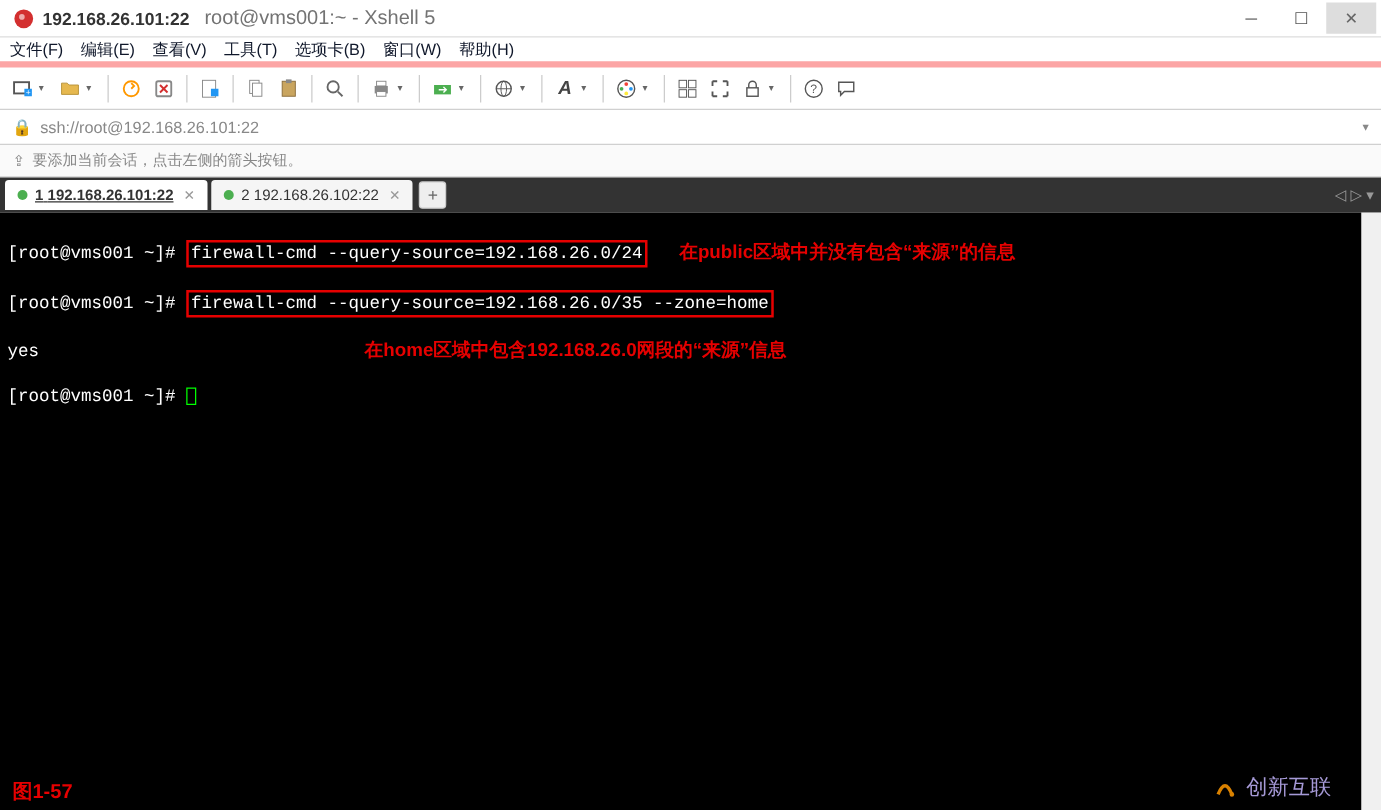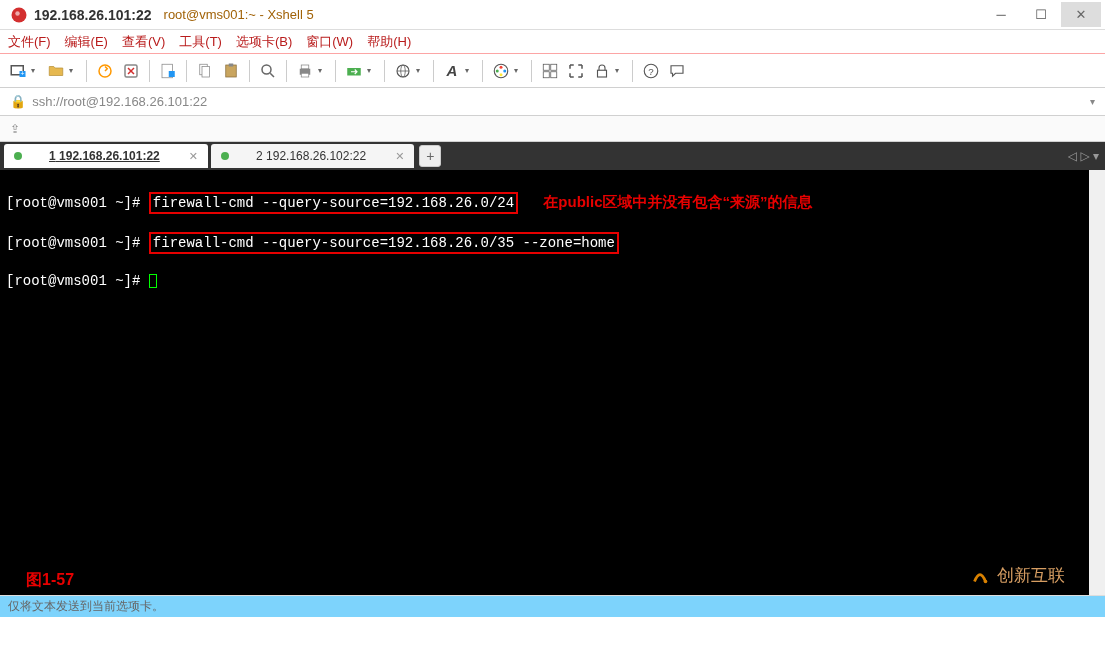--- a/index.html
+++ b/index.html
@@ -2,63 +2,63 @@
 <html><head>
 <meta charset="utf-8">
 <style>
 * { margin: 0; padding: 0; box-sizing: border-box; }
 body { font-family: "Microsoft YaHei", Arial, sans-serif; font-size: 13px; background: #fff; width: 1105px; height: 648px; overflow: hidden; position: relative; }
 
 
 .titlebar { height: 30px; background: #fff; display: flex; align-items: center; padding: 0 4px; border-bottom: 1px solid #ddd; }
 .titlebar .icon { width: 18px; height: 18px; margin: 0 6px; }
 .titlebar .title-bold { font-weight: bold; font-size: 14px; color: #333; margin-right: 12px; }
-.titlebar .title-sub { color: #a16207; font-size: 13px; }
+.titlebar .title-sub { color: #737373; font-size: 16px; }
 .titlebar .win-controls { margin-left: auto; display: flex; }
 .titlebar .win-btn { width: 40px; height: 25px; display: flex; align-items: center; justify-content: center; font-size: 13px; color: #555; }
 .titlebar .win-btn.close { background: #ddd; color: #666; }
 
 
-.menubar { height: 24px; display: flex; align-items: center; padding: 0 8px; border-bottom: 1px solid #fca5a5; font-size: 13px; color: #b91c1c; }
+.menubar { height: 24px; display: flex; align-items: center; padding: 0 8px; border-bottom: 5px solid #fca5a5; font-size: 13px; color: #0f172a; }
 .menubar span { margin-right: 14px; cursor: default; }
 
 
 .toolbar { height: 34px; display: flex; align-items: center; padding: 0 6px; border-bottom: 1px solid #d0d0d0; gap: 2px; }
 .tool-btn { width: 24px; height: 24px; display: flex; align-items: center; justify-content: center; color: #555; position: relative; }
 .tool-sep { width: 1px; height: 22px; background: #ccc; margin: 0 4px; }
 .tool-drop { width: 8px; font-size: 8px; color: #666; margin-left: -1px; margin-right: 3px; }
 
 
 .addressbar { height: 28px; display: flex; align-items: center; padding: 0 10px; border-bottom: 1px solid #d0d0d0; color: #888; font-size: 13px; }
 .addressbar .lock { margin-right: 6px; }
 .addressbar .arrow-end { margin-left: auto; color: #888; font-size: 10px; }
 
 
 .hintbar { height: 26px; display: flex; align-items: center; padding: 0 10px; border-bottom: 1px solid #d0d0d0; color: #888; font-size: 12px; background: #fafafa; }
 .hintbar .hint-icon { margin-right: 6px; }
 
 
 .tabbar { height: 28px; display: flex; align-items: center; background: #333; padding-left: 4px; position: relative; }
-.tab { height: 24px; padding: 0 10px; display: flex; align-items: center; background: #f5f5f5; border-radius: 3px 3px 0 0; margin-right: 3px; font-size: 12px; color: #333; gap: 21px; }
+.tab { height: 24px; padding: 0 10px; display: flex; align-items: center; background: #f5f5f5; border-radius: 3px 3px 0 0; margin-right: 3px; font-size: 12px; color: #333; }
 .tab .dot { width: 8px; height: 8px; border-radius: 50%; background: #4caf50; margin-right: 6px; }
 .tab.active { background: #fff; }
 .tab.active .name { font-weight: bold; text-decoration: underline; }
 .tab .name { }
 .tab .close { margin-left: 8px; color: #999; font-size: 11px; }
 .tab-add { width: 22px; height: 22px; display: flex; align-items: center; justify-content: center; background: #eee; border: 1px solid #ccc; border-radius: 3px; margin-left: 2px; color: #666; font-size: 14px; }
 .tab-nav { position: absolute; right: 6px; color: #999; font-size: 12px; }
 
 
-.terminal { background: #000; color: #fff; font-family: "Consolas","Courier New",monospace; font-size: 14px; line-height: 18px; padding: 4px 6px; height: 425px; position: relative; border-right: 16px solid #f0f0f0; white-space: pre; }
+.terminal { background: #000; color: #fff; font-family: "Consolas","Courier New",monospace; font-size: 14px; line-height: 18px; padding: 4px 6px; height: 479px; position: relative; border-right: 16px solid #f0f0f0; white-space: pre; }
 .terminal .prompt { color: #fff; }
 .terminal .cmd-box { border: 2px solid #e60000; padding: 0 2px; display: inline-block; }
 .terminal .note-red { color: #e60000; font-family: "Microsoft YaHei","SimHei",sans-serif; font-weight: bold; font-size: 15px; }
 .terminal .cursor { display: inline-block; width: 8px; height: 14px; border: 1px solid #00ff00; vertical-align: middle; }
-.terminal .fig-label { position: absolute; bottom: 6px; left: 26px; color: #e60000; font-family: "Microsoft YaHei",sans-serif; font-weight: bold; font-size: 16px; }
-.terminal .watermark { position: absolute; bottom: 8px; right: 24px; color: #fdba74; font-family: "Microsoft YaHei",sans-serif; font-size: 17px; display: flex; align-items: center; opacity: 0.85; }
+.terminal .fig-label { position: absolute; bottom: 6px; left: 10px; color: #e60000; font-family: "Microsoft YaHei",sans-serif; font-weight: bold; font-size: 16px; }
+.terminal .watermark { position: absolute; bottom: 8px; right: 24px; color: #c4b5fd; font-family: "Microsoft YaHei",sans-serif; font-size: 17px; display: flex; align-items: center; opacity: 0.85; }
 .terminal .watermark .logo { width: 22px; height: 22px; margin-right: 6px; }
 
 
 .statusbar { height: 22px; display: flex; align-items: center; padding: 0 8px; font-size: 12px; color: #666; border-top: 1px solid #ddd; background: #7dd3fc; }
 
 
 .svg-ico { width: 18px; height: 18px; }
 </style>
 </head>
 <body>
@@ -221,40 +221,42 @@
 </div>
 
 <div class="addressbar">
   <span class="lock">🔒</span>
   <span>ssh://root@192.168.26.101:22</span>
   <span class="arrow-end">▾</span>
 </div>
 
 <div class="hintbar">
   <span class="hint-icon">⇪</span>
+  <span>要添加当前会话，点击左侧的箭头按钮。</span>
 </div>
 
 <div class="tabbar">
   <div class="tab active">
     <span class="dot"></span>
     <span class="name"><span>1</span> <span>192.168.26.101:22</span></span>
     <span class="close">✕</span>
   </div>
   <div class="tab">
     <span class="dot"></span>
     <span class="name"><span>2</span> <span>192.168.26.102:22</span></span>
     <span class="close">✕</span>
   </div>
   <div class="tab-add">+</div>
   <div class="tab-nav">◁ ▷ ▾</div>
 </div>
 
 <div class="terminal">
 <div><span class="prompt">[root@vms001 ~]# </span><span class="cmd-box">firewall-cmd --query-source=192.168.26.0/24</span>   <span class="note-red">在public区域中并没有包含“来源”的信息</span></div>
 <div><span class="prompt">[root@vms001 ~]# </span><span class="cmd-box">firewall-cmd --query-source=192.168.26.0/35 --zone=home</span></div>
+<div><span>yes</span>                               <span class="note-red">在home区域中包含192.168.26.0网段的“来源”信息</span></div>
 <div><span class="prompt">[root@vms001 ~]# </span><span class="cursor"></span></div>
 <div class="fig-label">图1-57</div>
 <div class="watermark">
   <svg class="logo" viewBox="0 0 24 24">
         <path d="M6 18c4-10 8-10 12 0" fill="none" stroke="#ff9800" stroke-width="3"></path>
         <circle cx="18" cy="18" r="2" fill="#ff9800"></circle>
       </svg>
   <span>创新互联</span>
 </div>
 </div>

